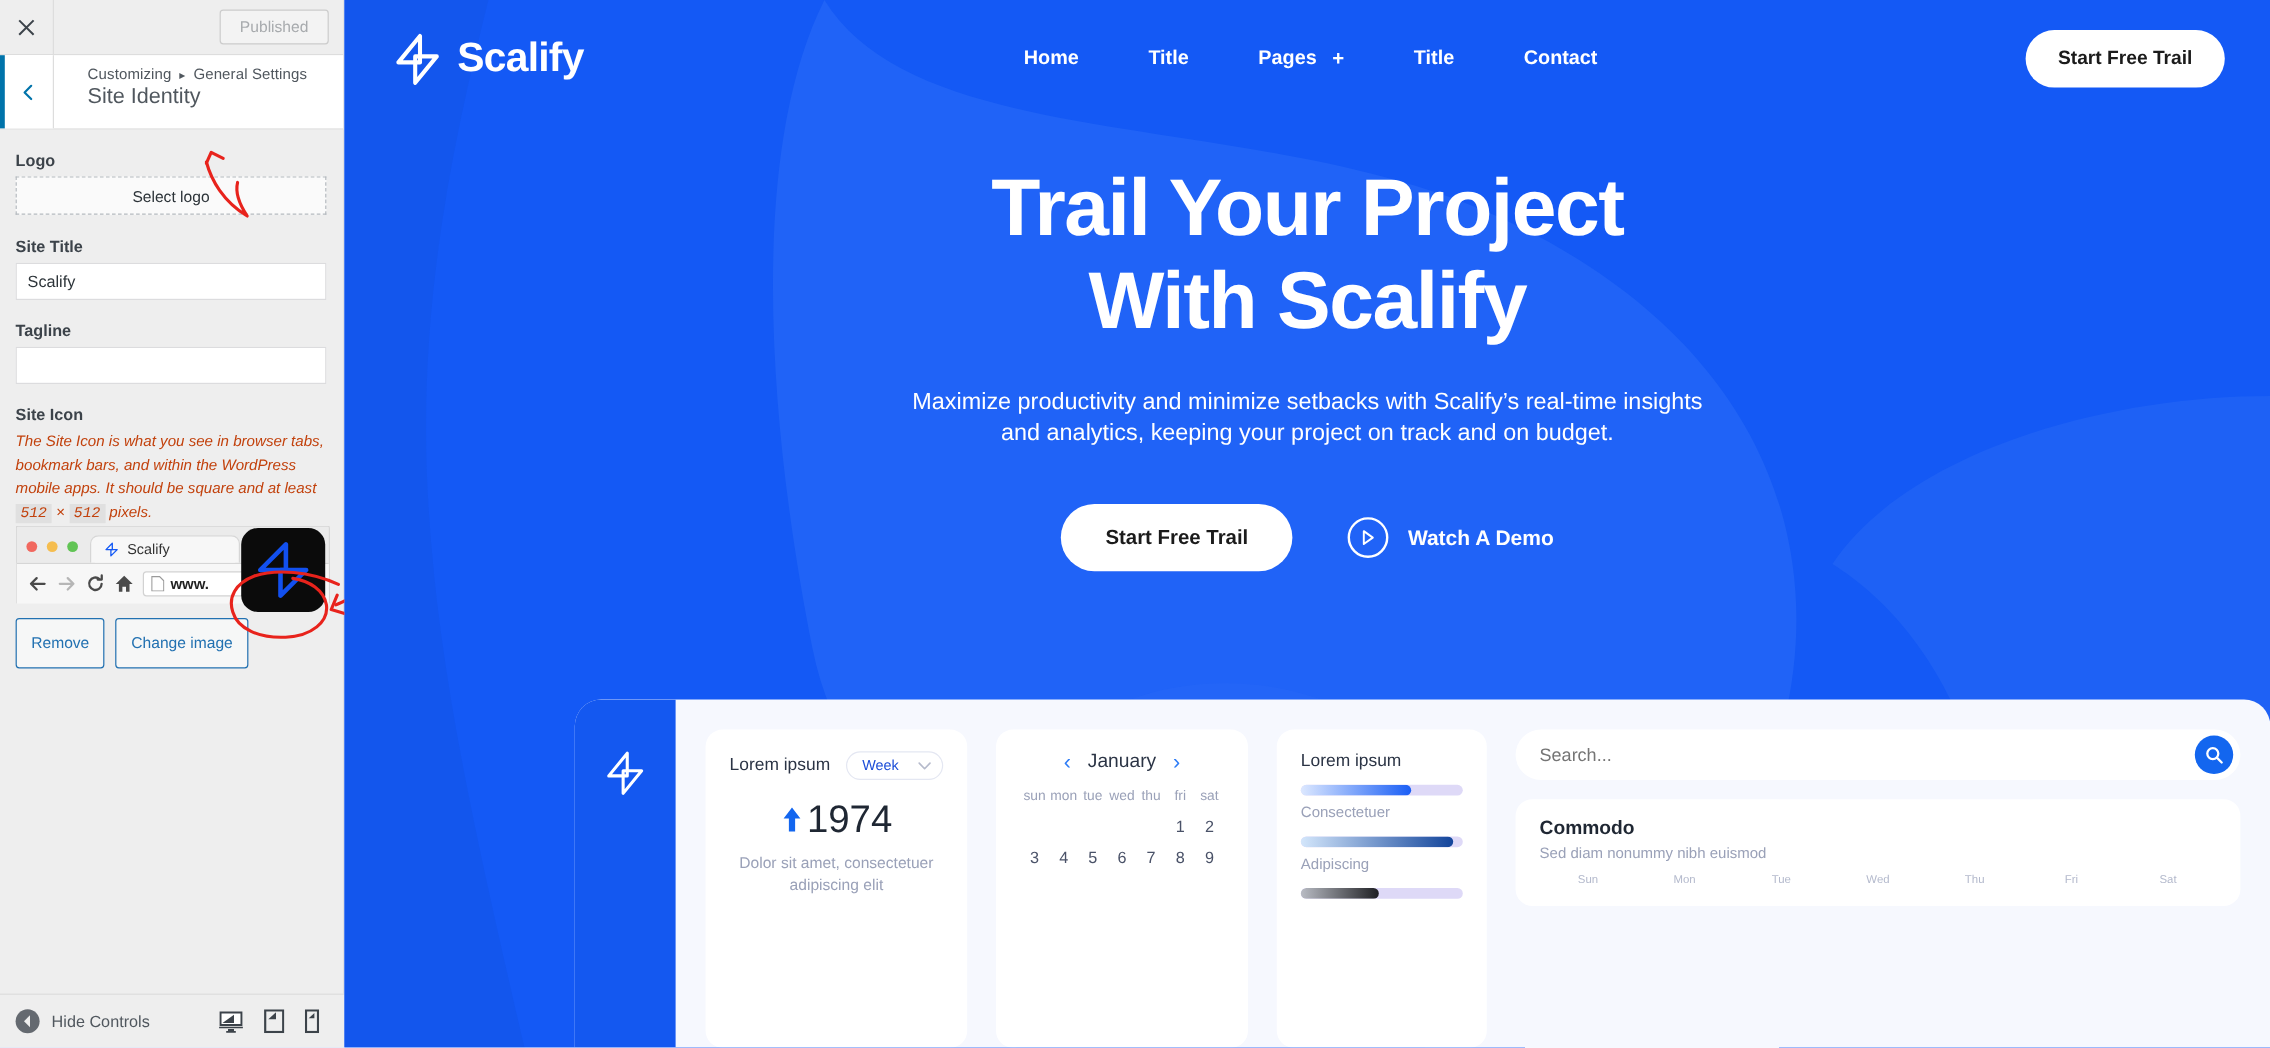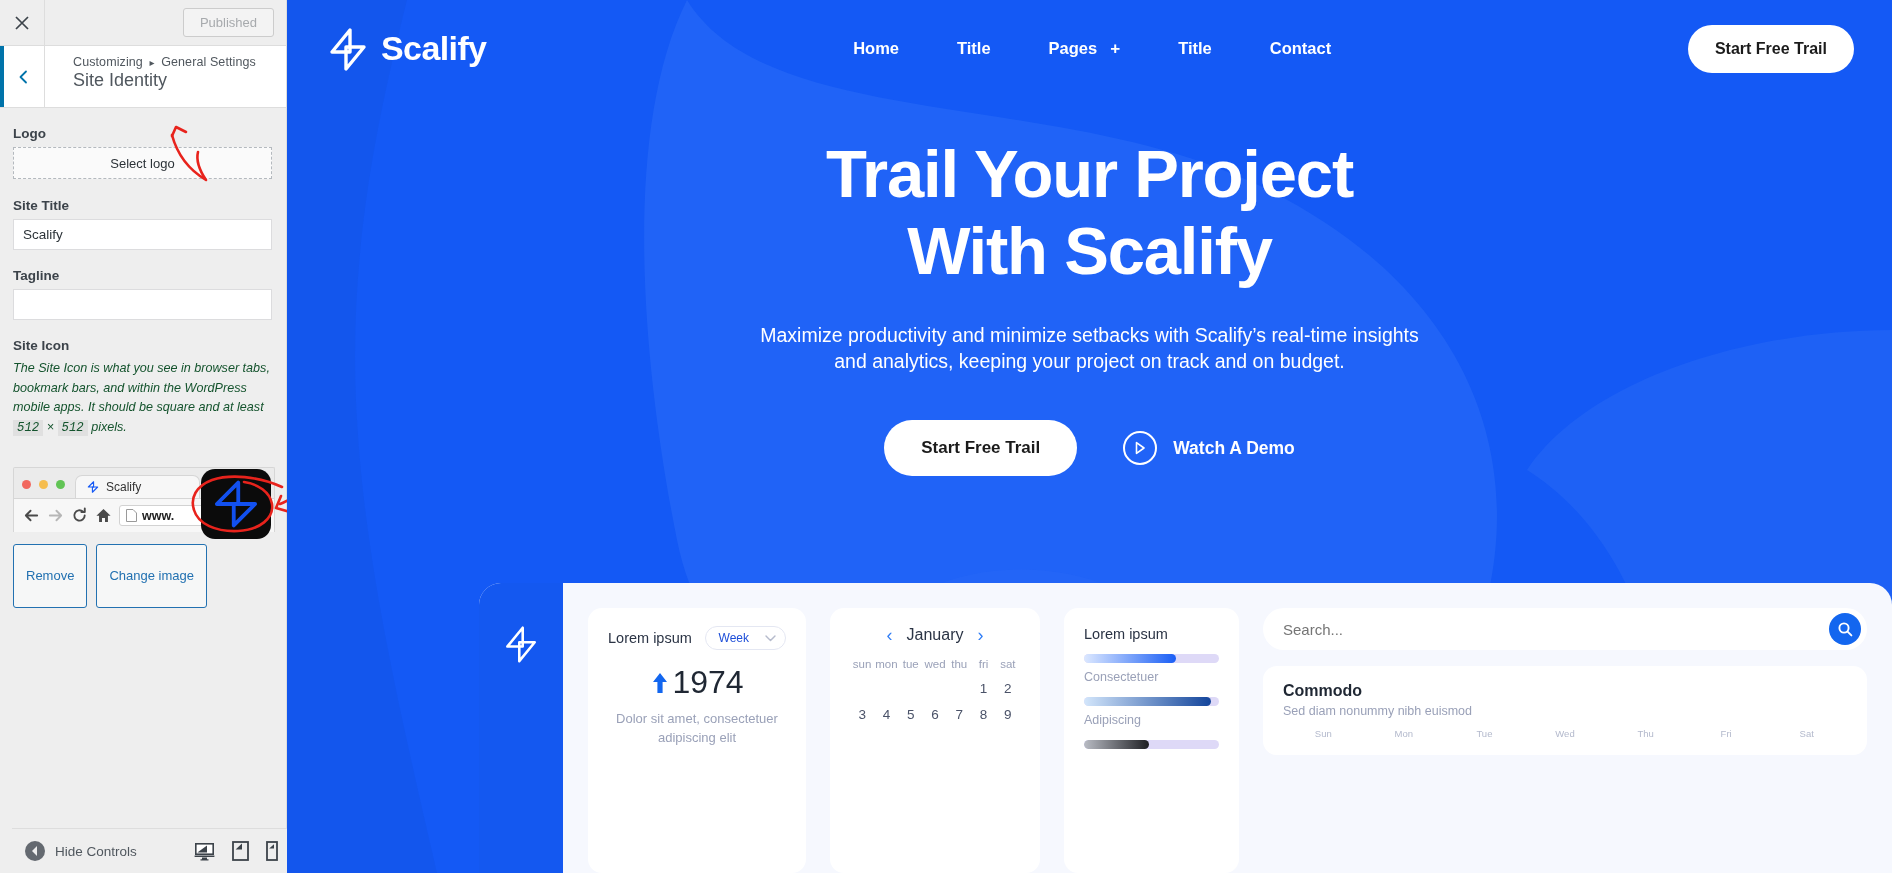--- a/index.html
+++ b/index.html
@@ -94,23 +94,23 @@
     padding: 4px 9px;
     font-family: "Liberation Sans", sans-serif;
     border-radius: 0;
     outline: none;
     display: block;
   }
   .fld-group { margin-bottom: 18px; }
   .icon-desc {
     font-size: 12.6px;
     font-style: italic;
-    color: #14532d;
+    color: #c2410c;
     line-height: 19.5px;
-    margin: 6px 0 29px 0;
+    margin: 6px 0 0 0;
   }
   .icon-desc code {
     font-family: "Liberation Mono", monospace;
     font-style: italic;
     background: #e0e0e0;
     font-size: 12.3px;
     padding: 1px 4px;
   }
 
   
@@ -185,28 +185,28 @@
     overflow: hidden;
   }
 
   .btn-row { display: flex; gap: 9px; }
   .wp-btn {
     background: #f6f7f7;
     border: 1px solid #2271b1;
     color: #2271b1;
     border-radius: 3px;
     font-size: 13px;
-    padding: 22px 12px;
+    padding: 11px 12px;
     cursor: pointer;
     font-family: "Liberation Sans", sans-serif;
     line-height: 18px;
   }
 
   .cz-footer {
-    position: absolute; left: 12px; bottom: 0;
+    position: absolute; left: 0; bottom: 0;
     width: 287px; height: 45px;
     background: #eeeeee;
     border-top: 1px solid #dddddd;
     display: flex; align-items: center;
     padding: 0 13px;
   }
   .hide-ctrl { display: flex; align-items: center; gap: 10px; cursor: pointer; }
   .hide-ctrl .circ {
     width: 20px; height: 20px; border-radius: 50%;
     background: #646970;

